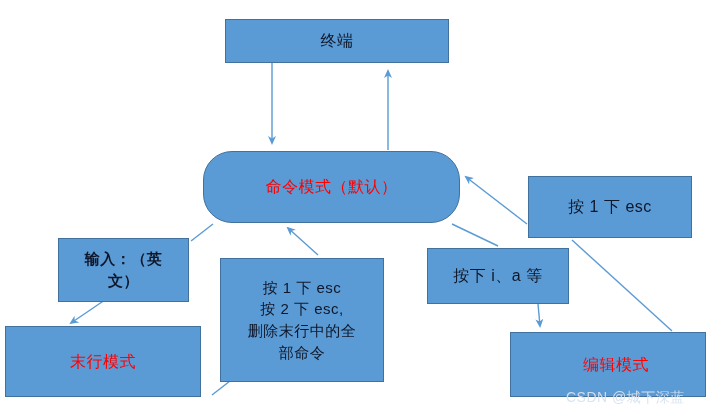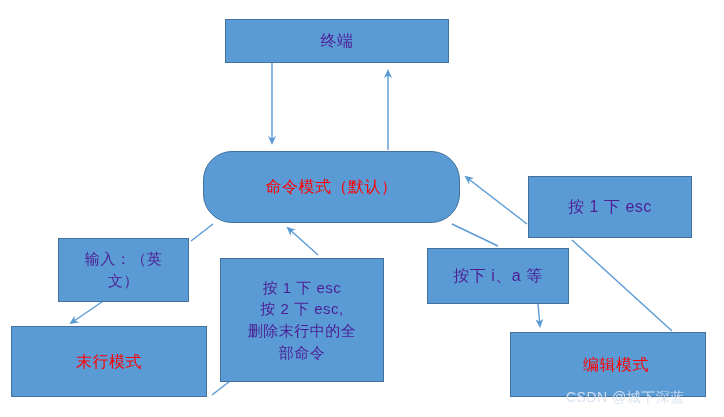--- a/index.html
+++ b/index.html
@@ -28,40 +28,40 @@
   }
   .node {
     position: absolute;
     box-sizing: border-box;
     background: #5B9BD5;
     border: 1px solid #41719C;
     display: flex;
     align-items: center;
     justify-content: center;
     text-align: center;
-    color: #4c1d95;
+    color: #0f172a;
     font-size: 16px;
     line-height: 1.45;
     letter-spacing: 0.5px;
     z-index: 2;
   }
   .node.red-label {
     color: #FF0000;
   }
   .node .label {
     display: block;
     width: 100%;
     white-space: pre-line;
     padding: 0 4px;
   }
   #node-terminal      { left: 225px; top: 19px;  width: 224px; height: 44px; }
   #node-command       { left: 203px; top: 151px; width: 257px; height: 72px; border-radius: 29px; }
-  #node-input         { left: 58px;  top: 238px; width: 131px; height: 64px; font-size: 15px; }
+  #node-input         { left: 58px;  top: 238px; width: 131px; height: 64px; font-size: 15px; font-weight: bold; }
   #node-esc-multi     { left: 220px; top: 258px; width: 164px; height: 124px; font-size: 15px; }
-  #node-lastline      { left: 11px;  top: 326px; width: 196px; height: 71px; }
+  #node-lastline      { left: 5px;  top: 326px; width: 196px; height: 71px; }
   #node-esc-once      { left: 528px; top: 176px; width: 164px; height: 62px; }
   #node-insert-keys   { left: 427px; top: 248px; width: 142px; height: 56px; justify-content: center; }
   #node-editmode      { left: 510px; top: 332px; width: 196px; height: 65px; padding-left: 16px; }
 
   .watermark {
     position: absolute;
     left: 566px;
     top: 389px;
     font-size: 14px;
     color: #d9e2ef;

